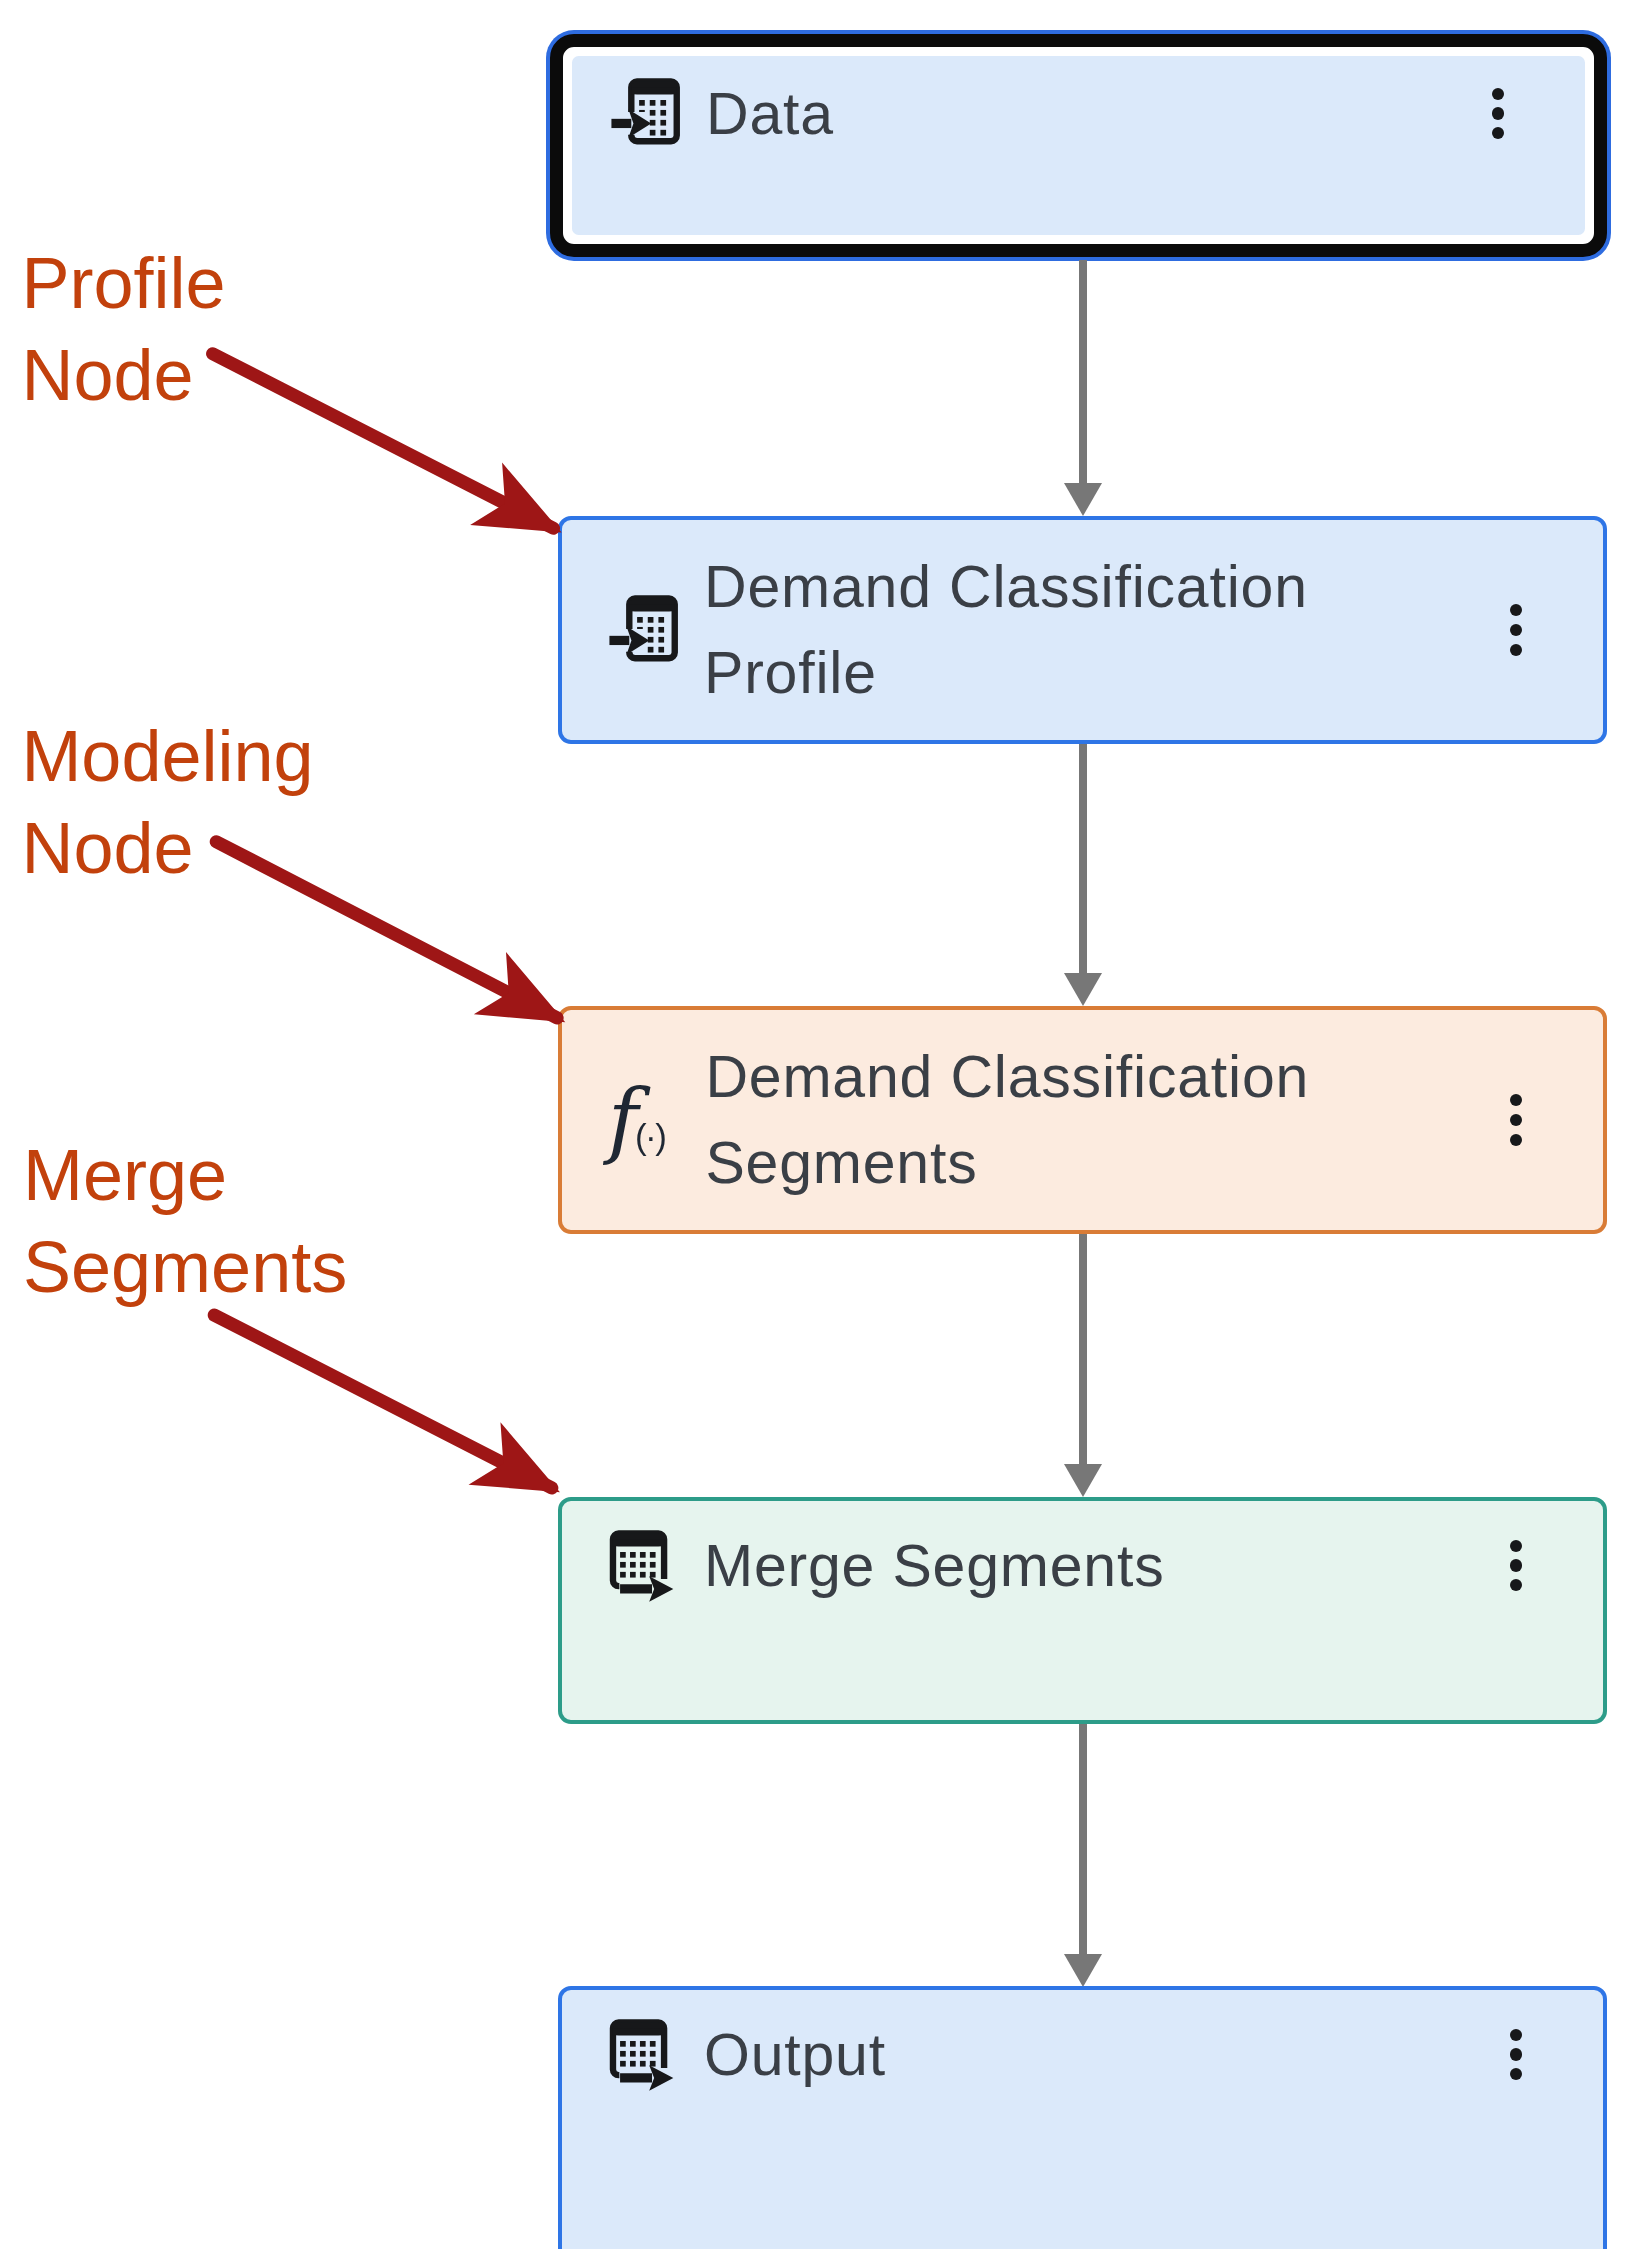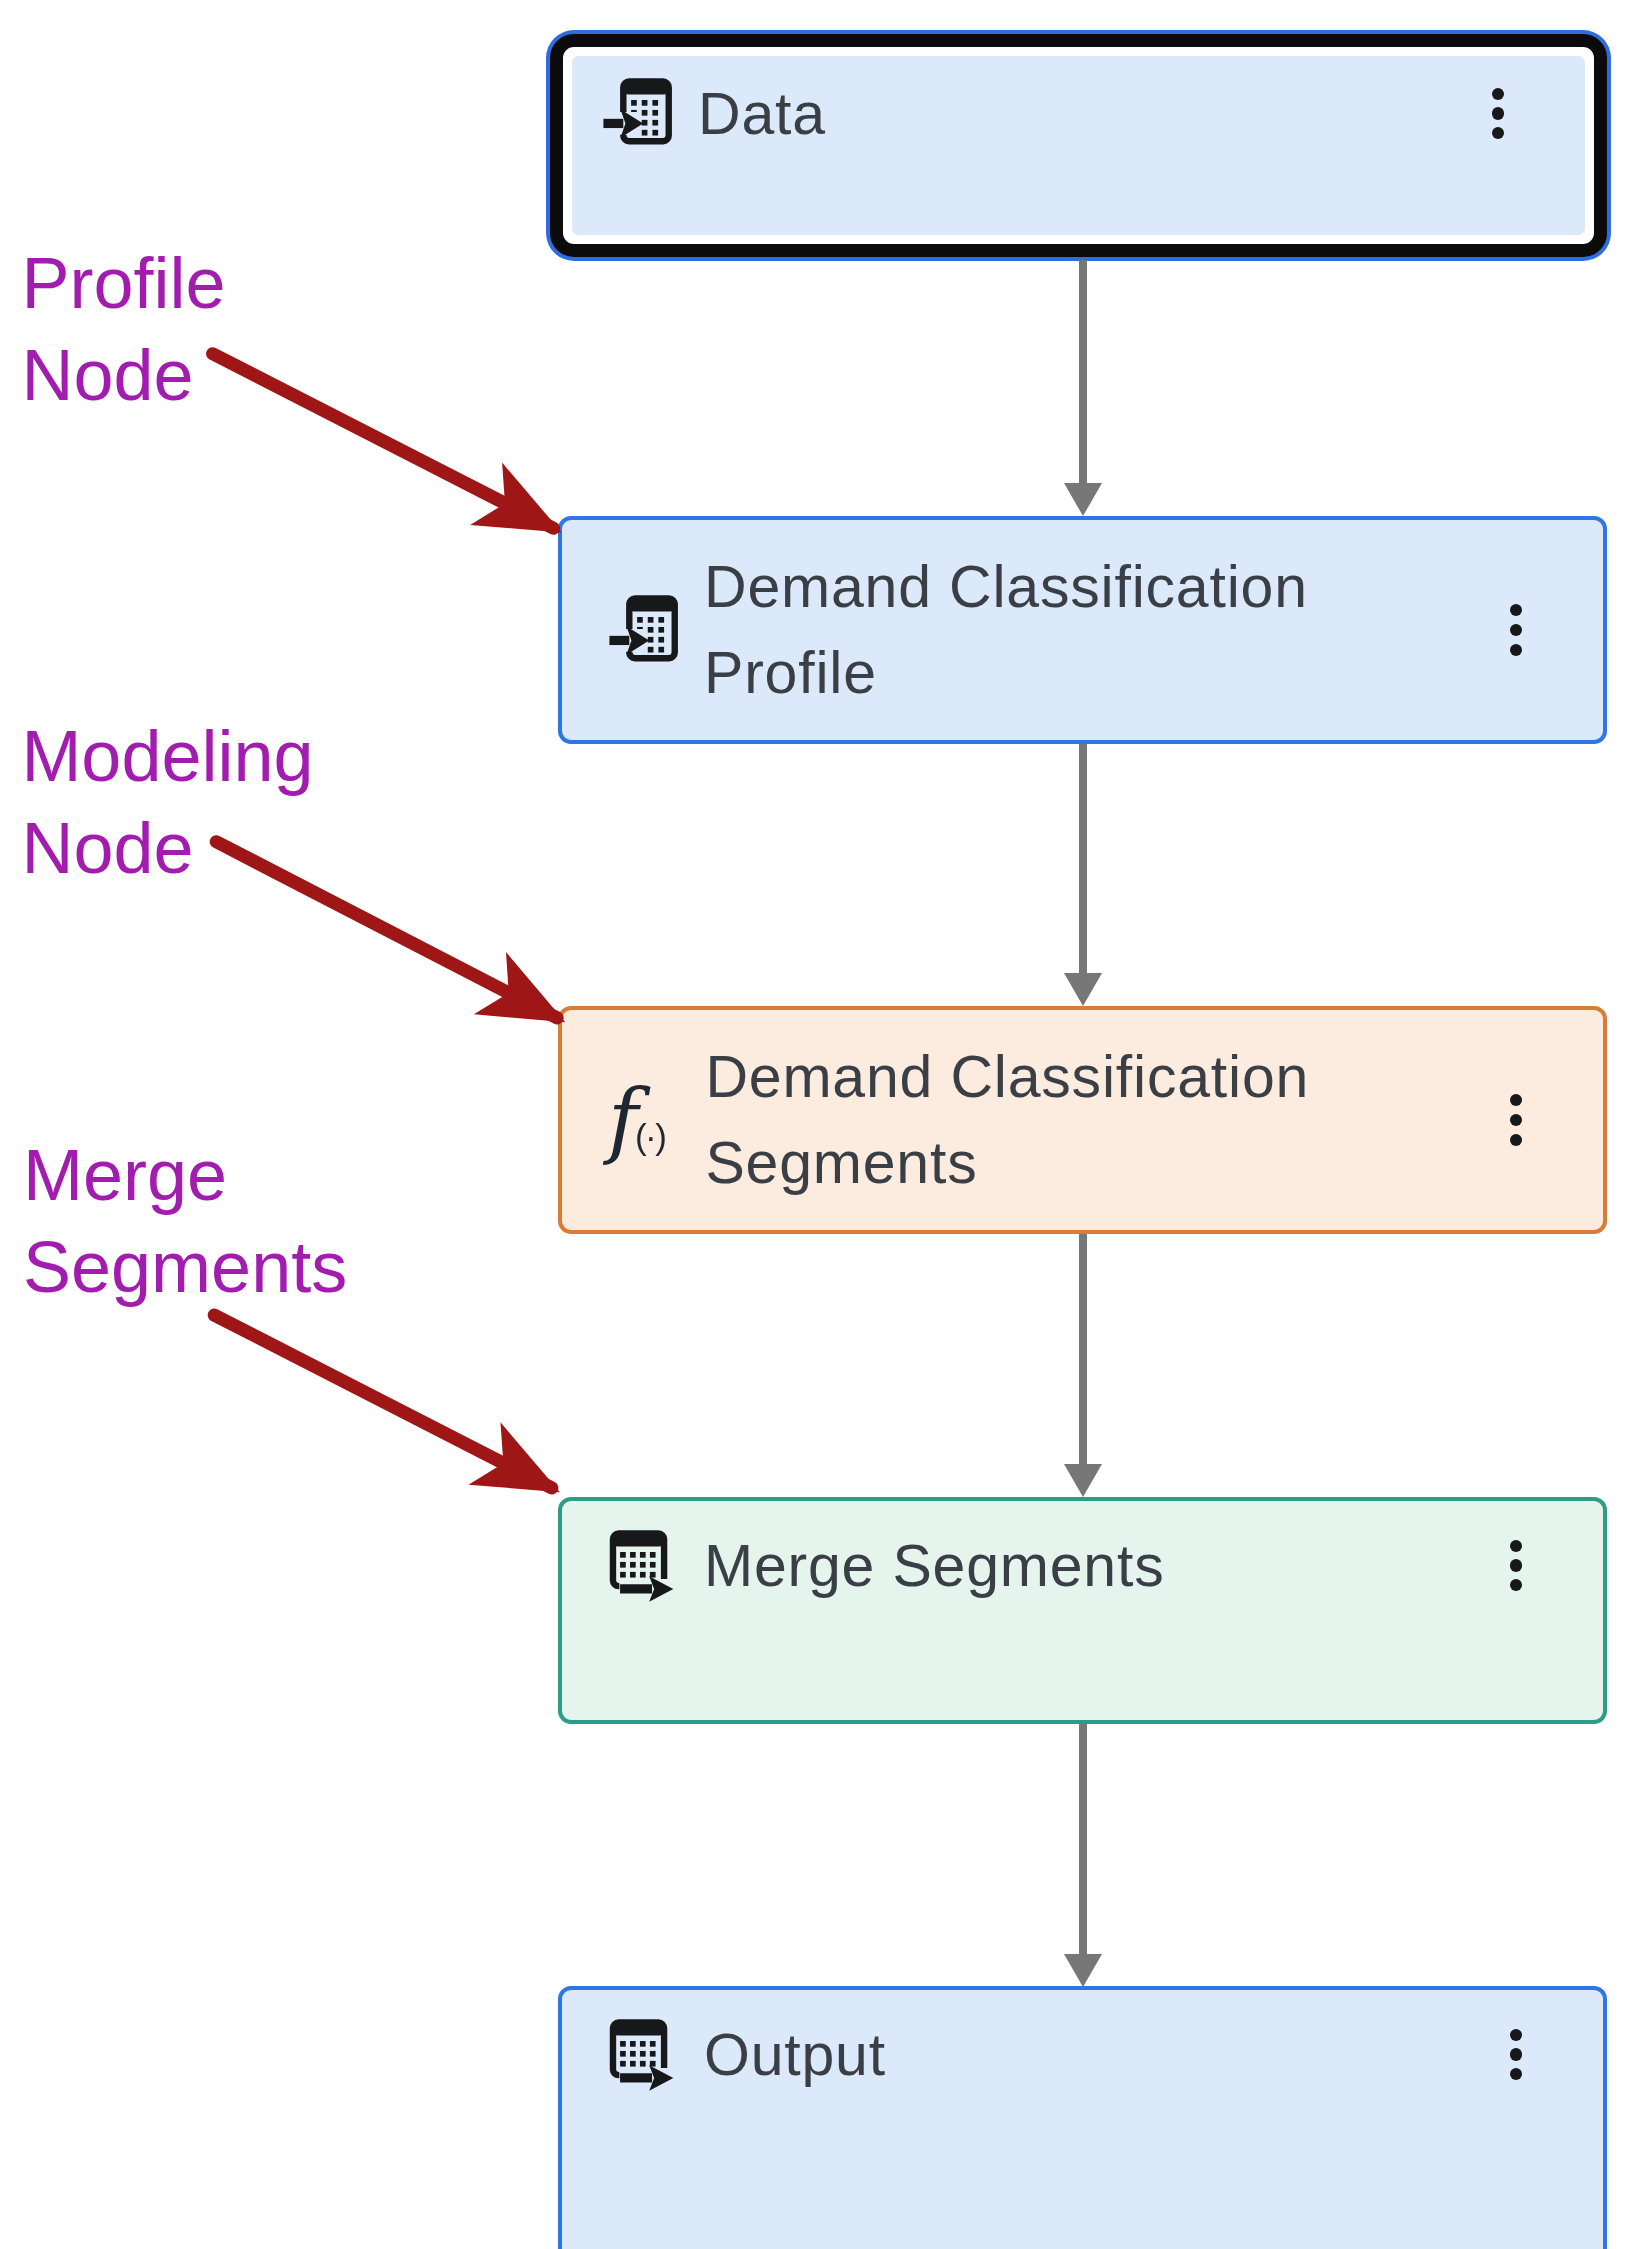--- a/index.html
+++ b/index.html
@@ -48,39 +48,40 @@
     position:absolute; box-sizing:border-box; border-radius:28px;
     background:#2e6ce0; padding:4.1px; cursor:pointer;
   }
   .sel-black {
     height:100%; box-sizing:border-box; border:13px solid #0b0b0b;
     border-radius:24px; background:#ffffff; padding:9px;
   }
   .node-fill {
     height:100%; box-sizing:border-box; background:#dbe9fa; border-radius:6.6px;
     display:flex;
+    padding-left:8px;
   }
   .node-fill .node-row { padding-left:30px; }
   .node-fill .row-top { margin-top:18px; }
 
   
   .connector { position:absolute; left:1064px; width:38px; }
   .connector .cline {
     position:absolute; left:15.2px; top:0; width:7.4px; background:#777777;
   }
   .connector .chead {
     position:absolute; bottom:0; left:0; width:0; height:0;
     border-left:19px solid transparent; border-right:19px solid transparent;
     border-top:33px solid #777777;
   }
 
   
   .ann-label {
     position:absolute; width:280px; font-size:72px; line-height:92px;
-    color:#a21caf;
+    color:#c2410c;
   }
   .ann-arrow { position:absolute; overflow:visible; }
 </style>
 </head>
 <body>
 
 <svg width="0" height="0" style="position:absolute" aria-hidden="true">
   <defs>
     <marker id="redhead" viewBox="0 0 10 8" refX="8.6" refY="4" markerWidth="7" markerHeight="5.6" orient="auto" markerUnits="strokeWidth">
       <path d="M0.4,0.2 L9.6,4 L0.4,7.8 L2.7,4 Z" fill="#9e1616" style="fill: rgb(158, 22, 22);"></path>

